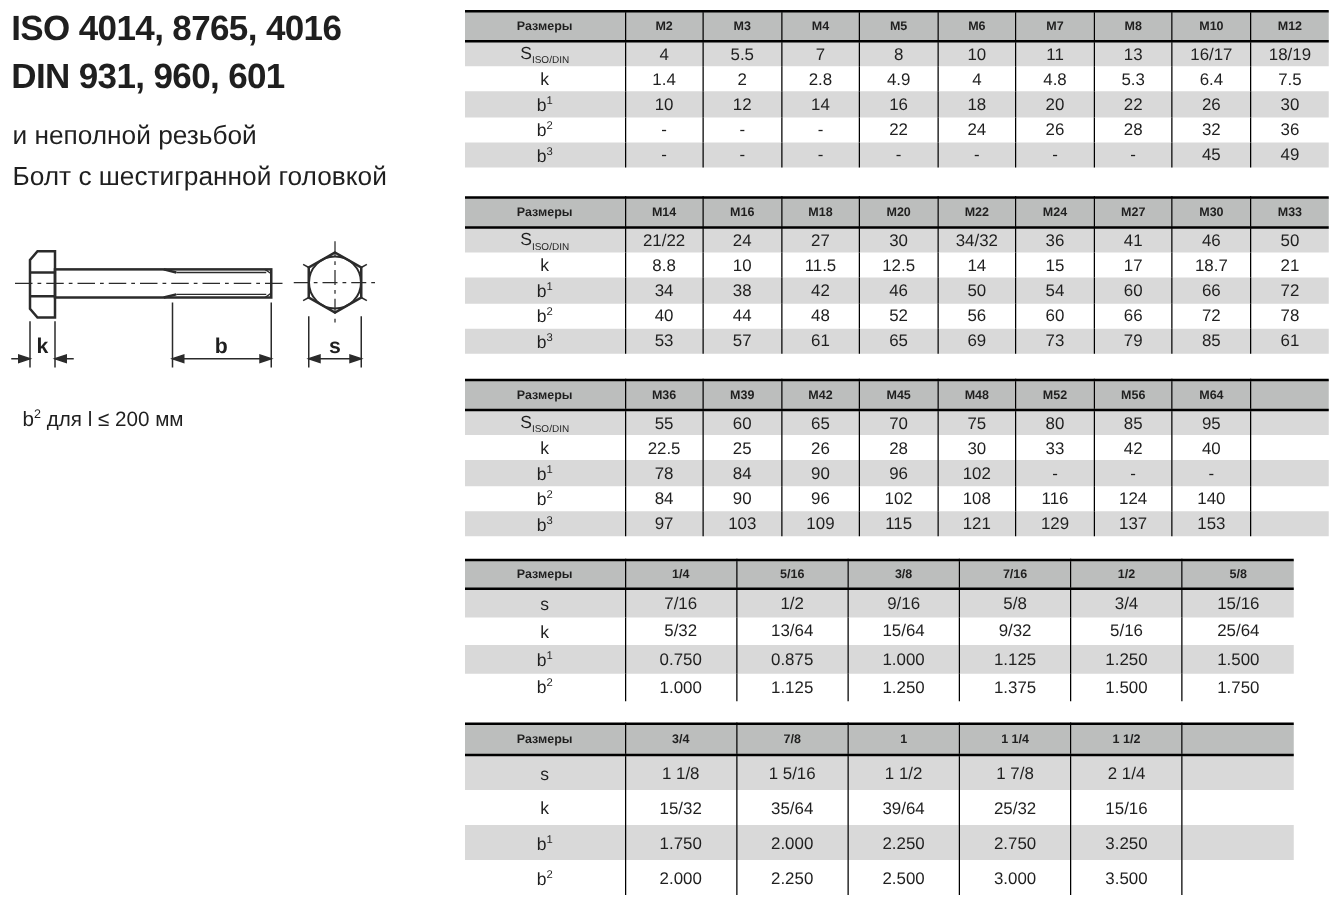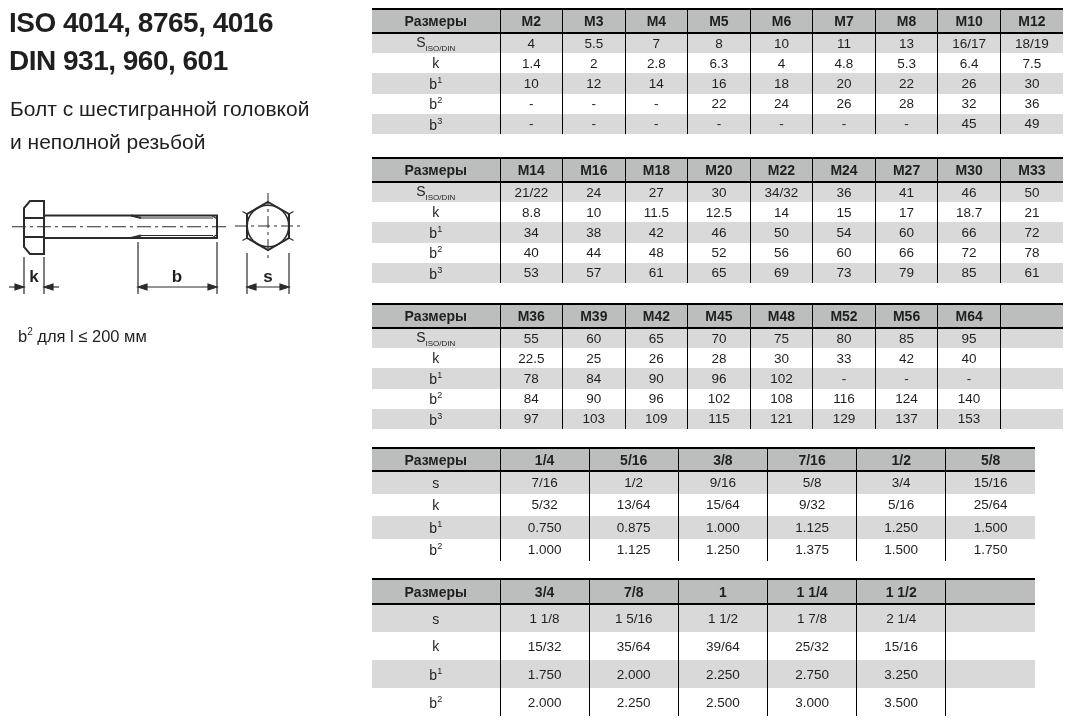--- a/index.html
+++ b/index.html
@@ -17,21 +17,21 @@
   .drawing { position:absolute; left:6px; top:186px; }
 
   .footnotes { position:absolute; left:18px; top:321px; font-size:16.5px; line-height:21px; }
   .footnotes sup { font-size:10px; }
 
   .dim-table {
     position:absolute; border-collapse:collapse; table-layout:fixed;
     text-align:center; font-size:13.5px; color:var(--ink,#1f1f1f);
   }
   .dim-table th {
-    background:var(--header-bg,#bcbebd); font-weight:bold; font-size:14px;
+    background:var(--header-bg,#bcbebd); font-weight:bold; font-size:10px;
   }
   .dim-table thead tr { border-top:2px solid var(--line,#000); border-bottom:2.5px solid var(--line,#000); }
   .dim-table tbody tr:nth-child(odd) { background:var(--alt-row-bg,#d9d9d9); }
   .dim-table th + th, .dim-table td + td { border-left:1.5px solid var(--line,#000); }
   .dim-table td.row-label { font-size:14px;margin-top:41px; }
   .dim-table sub { font-size:8px; }
   .dim-table sup { font-size:9px; }
 
   svg text { font-family:"Liberation Sans", sans-serif; font-weight:bold; font-size:17px; fill:#1f1f1f; }
 </style>
@@ -39,22 +39,22 @@
 <body>
 
 <div class="stage">
 
   <div class="title">
     <div>ISO 4014, 8765, 4016</div>
     <div>DIN 931, 960, 601</div>
   </div>
 
   <div class="subtitle">
+    <div>и неполной резьбой</div>
     <div>Болт с шестигранной головкой</div>
-    <div>и неполной резьбой</div>
   </div>
 
   <svg class="drawing" width="334" height="130" viewBox="0 0 334 130">
 
     <g stroke="#2b2b2b" fill="none" stroke-width="2">
       <path d="M38,15 L24,15 L18,22 L18,61 L24,68 L38,68 Z"></path>
       <line x1="18" y1="32" x2="38" y2="32"></line>
       <line x1="18" y1="51" x2="38" y2="51"></line>
 
       <rect x="38" y="29.5" width="173" height="22.5"></rect>
@@ -152,21 +152,21 @@
             <td>11</td>
             <td>13</td>
             <td>16/17</td>
             <td>18/19</td>
           </tr>
           <tr style="height: 20.2px;">
             <td class="row-label">k</td>
             <td>1.4</td>
             <td>2</td>
             <td>2.8</td>
-            <td>6.3</td>
+            <td>4.9</td>
             <td>4</td>
             <td>4.8</td>
             <td>5.3</td>
             <td>6.4</td>
             <td>7.5</td>
           </tr>
           <tr style="height: 20.2px;">
             <td class="row-label">b<sup>1</sup></td>
             <td>10</td>
             <td>12</td>

